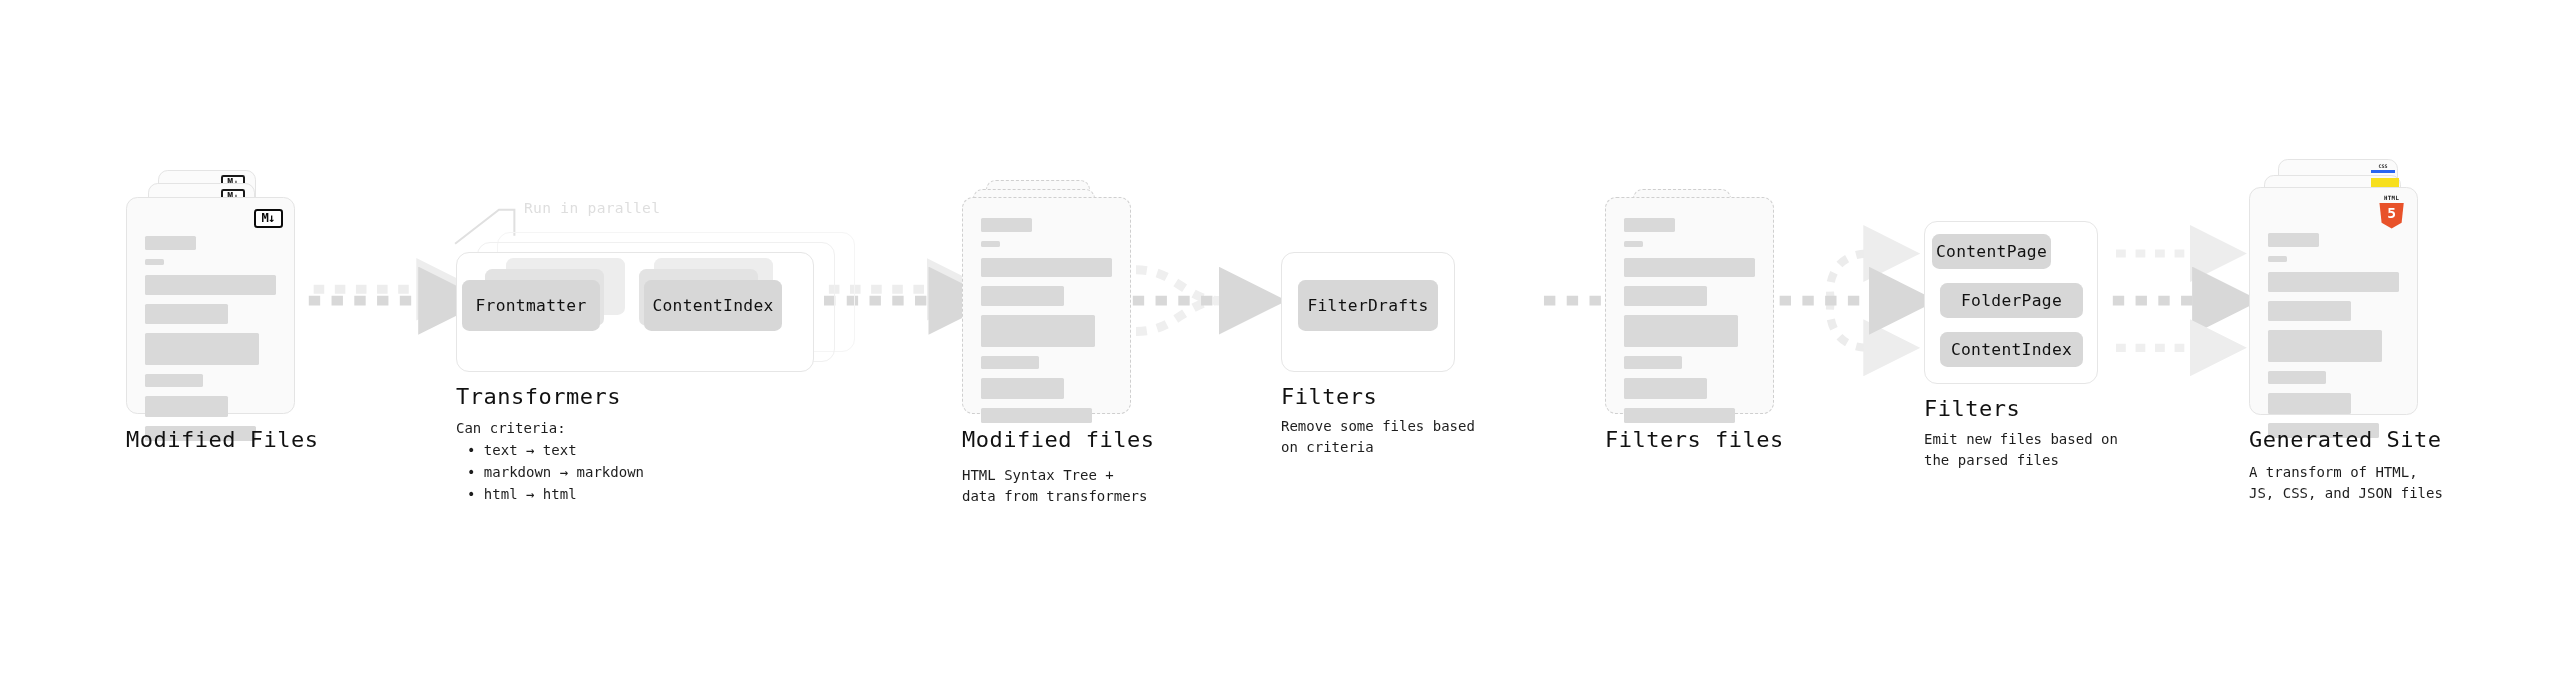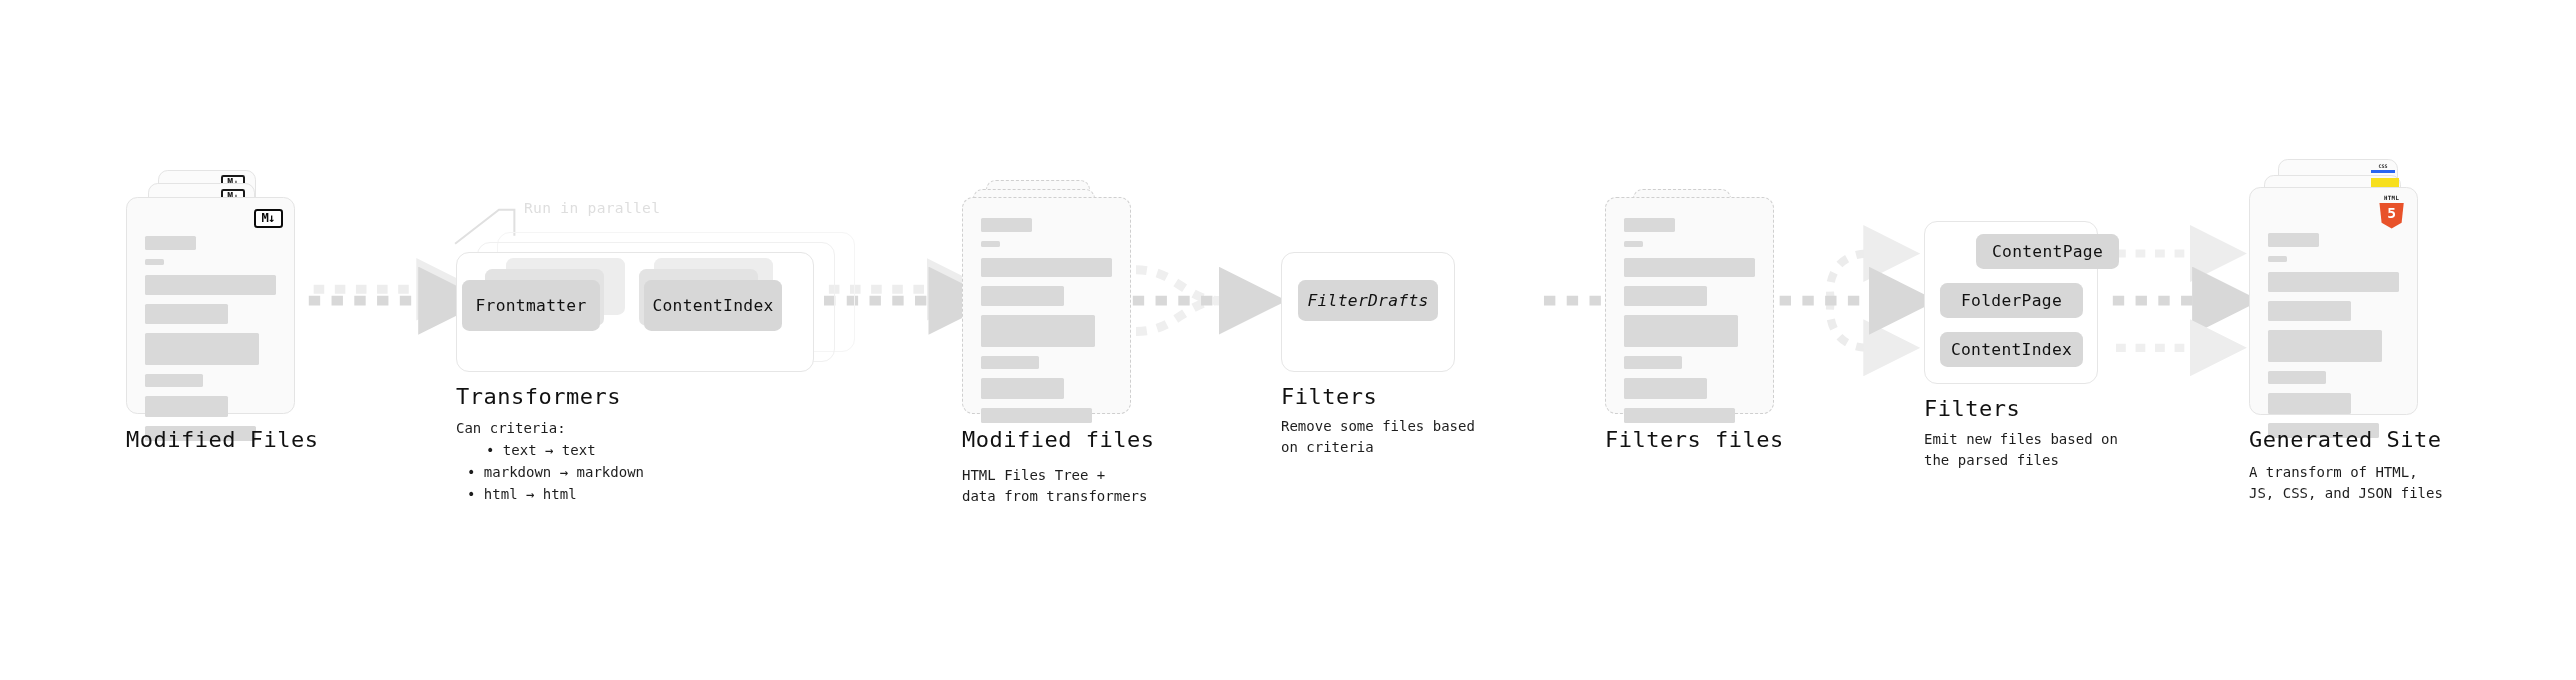--- a/index.html
+++ b/index.html
@@ -209,48 +209,48 @@
     <div class="chip ghost1" style="left:485px; top:269px; width:119px; height:57px;"></div>
     <div class="chip" style="left:462px; top:280px; width:138px; height:51px;">Frontmatter</div>
 
     <div class="chip ghost2" style="left:654px; top:258px; width:119px; height:57px;"></div>
     <div class="chip ghost1" style="left:639px; top:269px; width:119px; height:57px;"></div>
     <div class="chip" style="left:644px; top:280px; width:138px; height:51px;">ContentIndex</div>
 
     <div class="title" style="left:456px; top:384px;">Transformers</div>
 
     <div class="caption" style="left:456px; top:418px;">Can criteria:</div>
-    <div class="caption" style="left:467px; top:440px;margin-left:19px;">• text → text</div>
+    <div class="caption" style="left:467px; top:440px;">• text → text</div>
     <div class="caption" style="left:467px; top:462px;">• markdown → markdown</div>
     <div class="caption" style="left:467px; top:484px;">• html → html</div>
   </div>
 
   <div class="node doc-stack">
     <div class="doc-sheet dashed" style="left:986px; top:180px; width:104px; height:49px; border-radius:9.8px 9.8px 0 0;"></div>
     <div class="doc-sheet dashed" style="left:973px; top:189px; width:122px; height:49px; border-radius:9.8px 9.8px 0 0;"></div>
     <div class="doc-sheet dashed" style="left:962px; top:197px; width:169px; height:217px;">
       <div class="bars" style="top:20.3px;">
         <div class="bar" style="width:51px;height:14px;"></div>
         <div class="bar" style="width:18.7px;height:5.7px;margin-bottom:10.6px;"></div>
         <div class="bar" style="width:100%;height:19.5px;"></div>
         <div class="bar" style="width:63%;height:20.3px;"></div>
         <div class="bar" style="width:87%;height:32px;"></div>
         <div class="bar" style="width:44%;height:13px;"></div>
         <div class="bar" style="width:63%;height:21px;"></div>
         <div class="bar" style="width:85%;height:14.6px;"></div>
       </div>
     </div>
     <div class="title" style="left:962px; top:427px;">Modified files</div>
-    <div class="caption" style="left:962px; top:465px;">HTML Files Tree +
+    <div class="caption" style="left:962px; top:465px;">HTML Syntax Tree +
 data from transformers</div>
   </div>
 
   <div class="node">
     <div class="group-box solidbg" style="left:1281px; top:252px; width:174px; height:120px;"></div>
-    <div class="chip" style="left:1298px; top:280px; width:140px; height:41px;font-style:italic;">FilterDrafts</div>
+    <div class="chip" style="left:1298px; top:280px; width:140px; height:51px;">FilterDrafts</div>
 
     <div class="title" style="left:1281px; top:384px;">Filters</div>
     <div class="caption" style="left:1281px; top:416px;">Remove some files based
 on criteria</div>
   </div>
 
   <div class="node doc-stack">
     <div class="doc-sheet dashed" style="left:1633px; top:189px; width:98px; height:45px; border-radius:9.8px 9.8px 0 0;"></div>
     <div class="doc-sheet dashed" style="left:1605px; top:197px; width:169px; height:217px;">
       <div class="bars" style="top:20.3px;">
@@ -262,21 +262,21 @@
         <div class="bar" style="width:44%;height:13px;"></div>
         <div class="bar" style="width:63%;height:21px;"></div>
         <div class="bar" style="width:85%;height:14.6px;"></div>
       </div>
     </div>
     <div class="title" style="left:1605px; top:427px;">Filters files</div>
   </div>
 
   <div class="node">
     <div class="group-box solidbg" style="left:1924px; top:221px; width:174px; height:163px;"></div>
-    <div class="chip" style="left:1976px; top:234px; width:143px; height:35px;">ContentPage</div>
+    <div class="chip" style="left:1932px; top:234px; width:119px; height:35px;">ContentPage</div>
     <div class="chip" style="left:1940px; top:283px; width:143px; height:35px;">FolderPage</div>
     <div class="chip" style="left:1940px; top:332px; width:143px; height:35px;">ContentIndex</div>
 
     <div class="title" style="left:1924px; top:396px;">Filters</div>
     <div class="caption" style="left:1924px; top:429px;">Emit new files based on
 the parsed files</div>
   </div>
 
   <div class="node doc-stack">
     <div class="doc-sheet" style="left:2278px; top:159px; width:120px; height:49px; border-radius:9.8px 9.8px 0 0;"></div>

